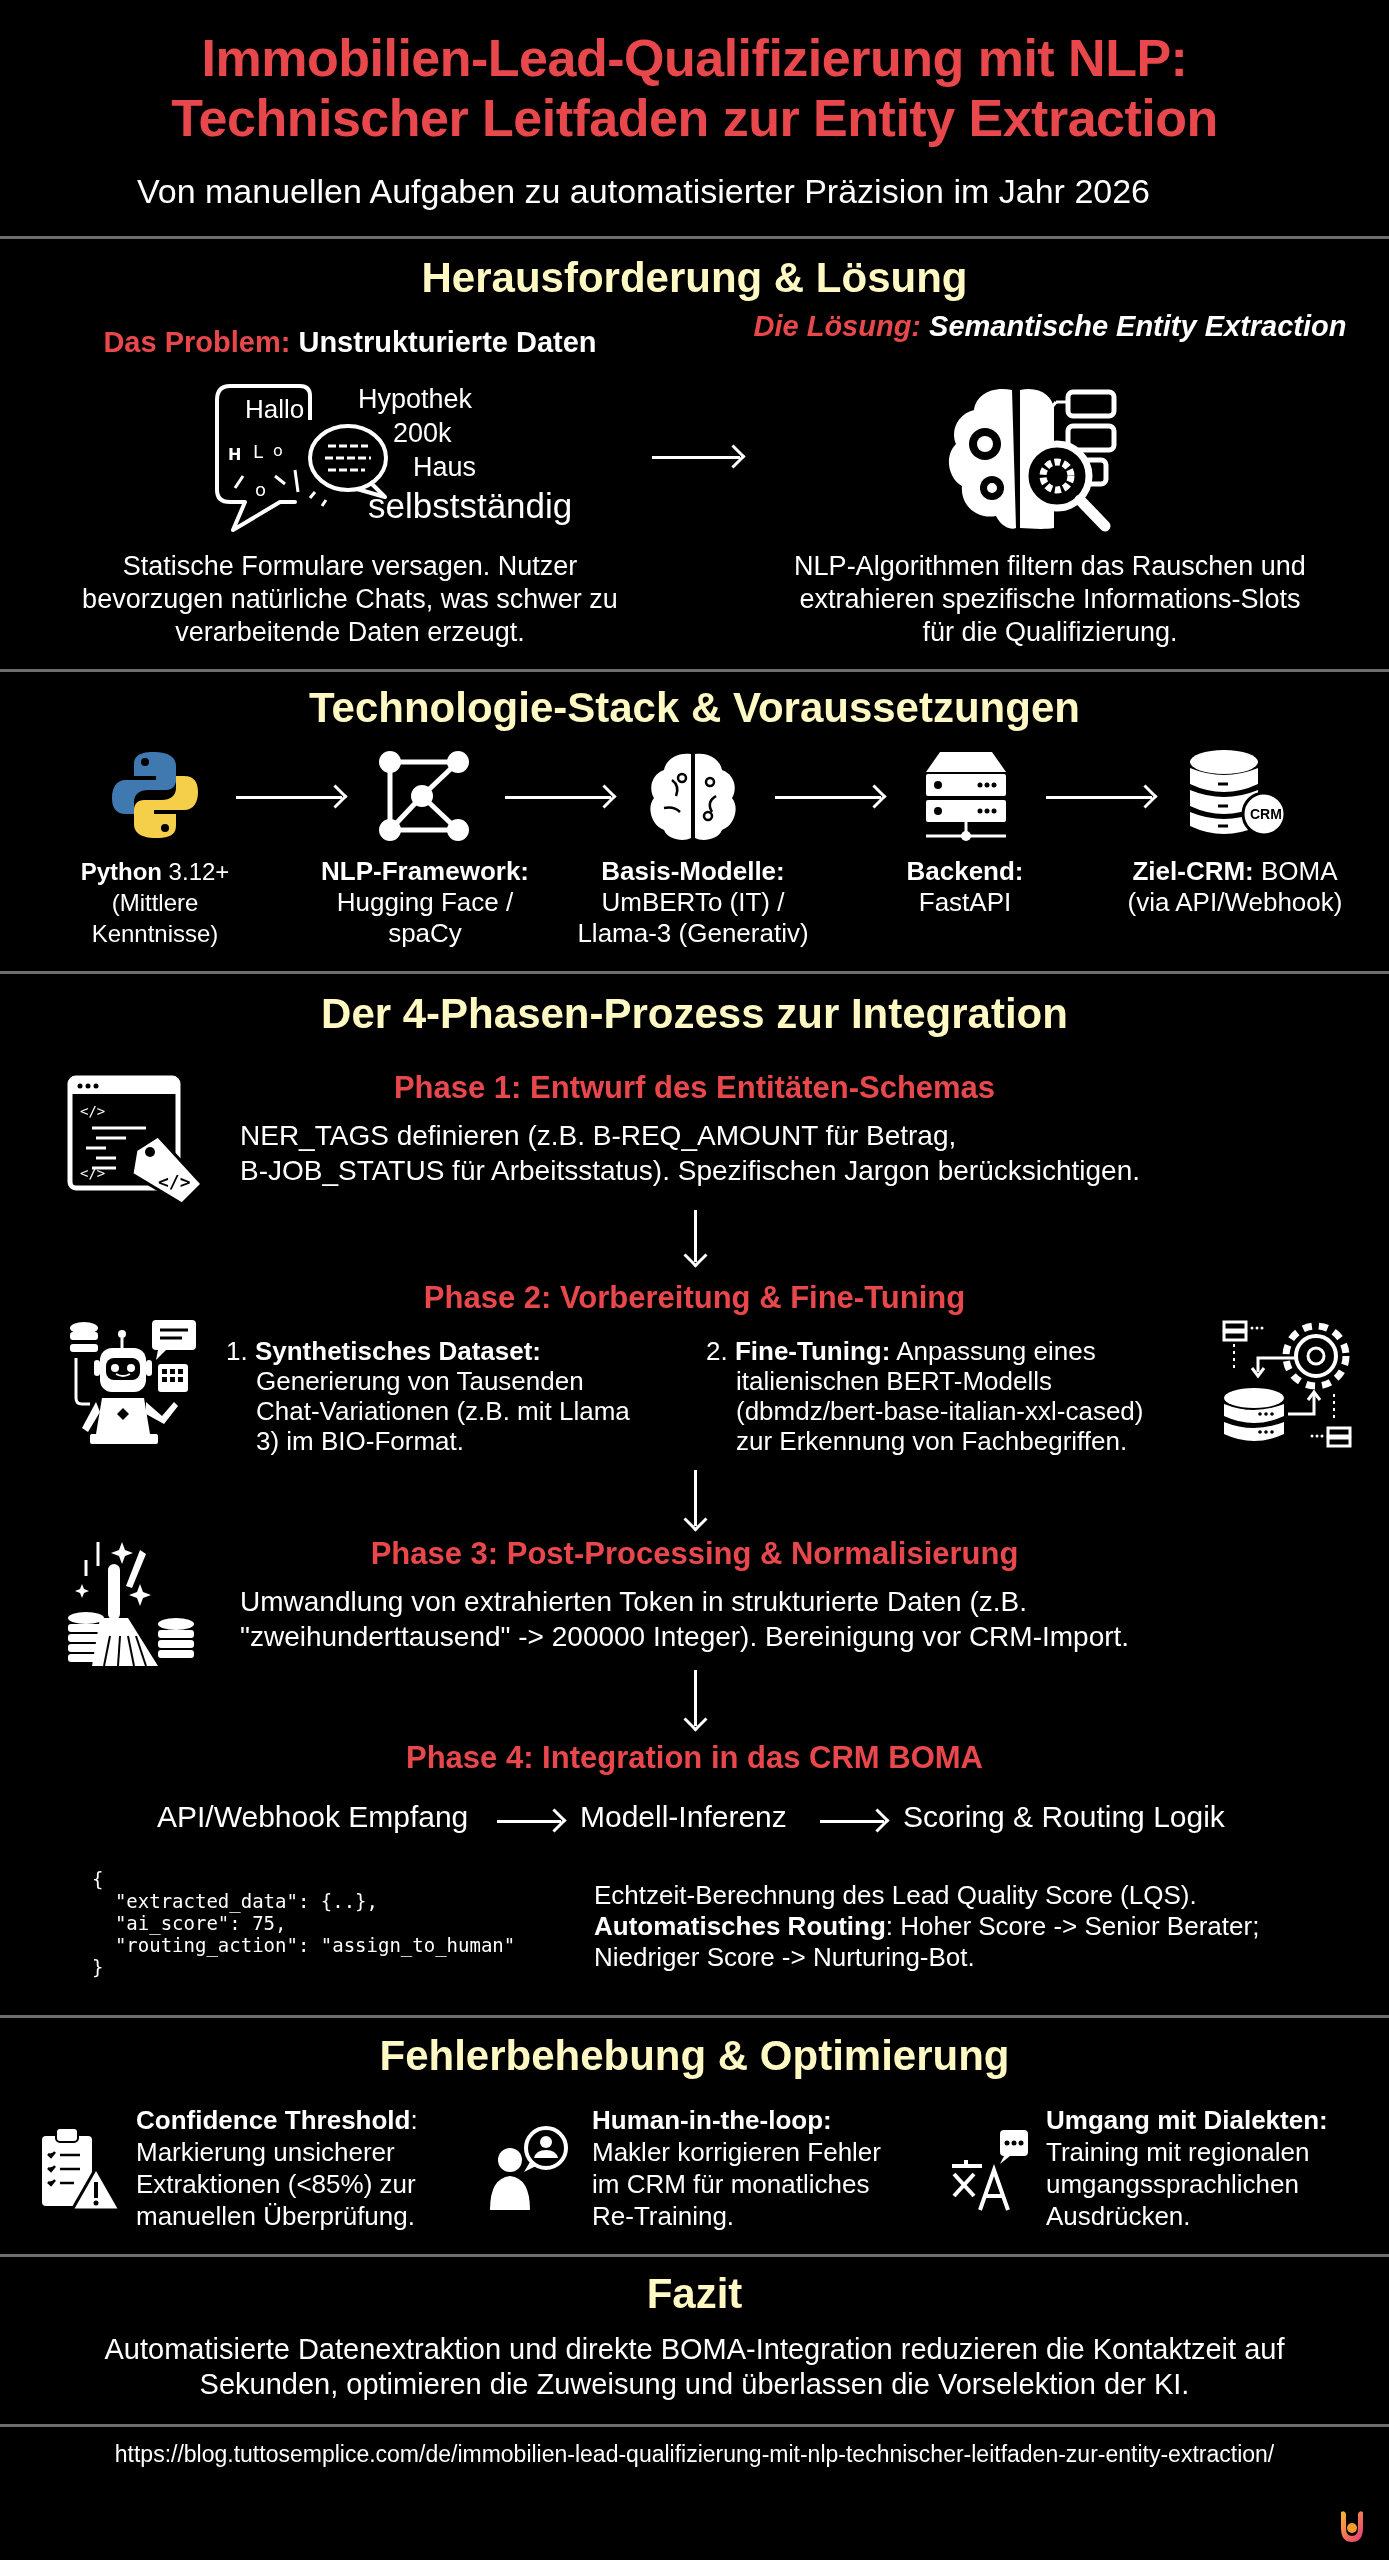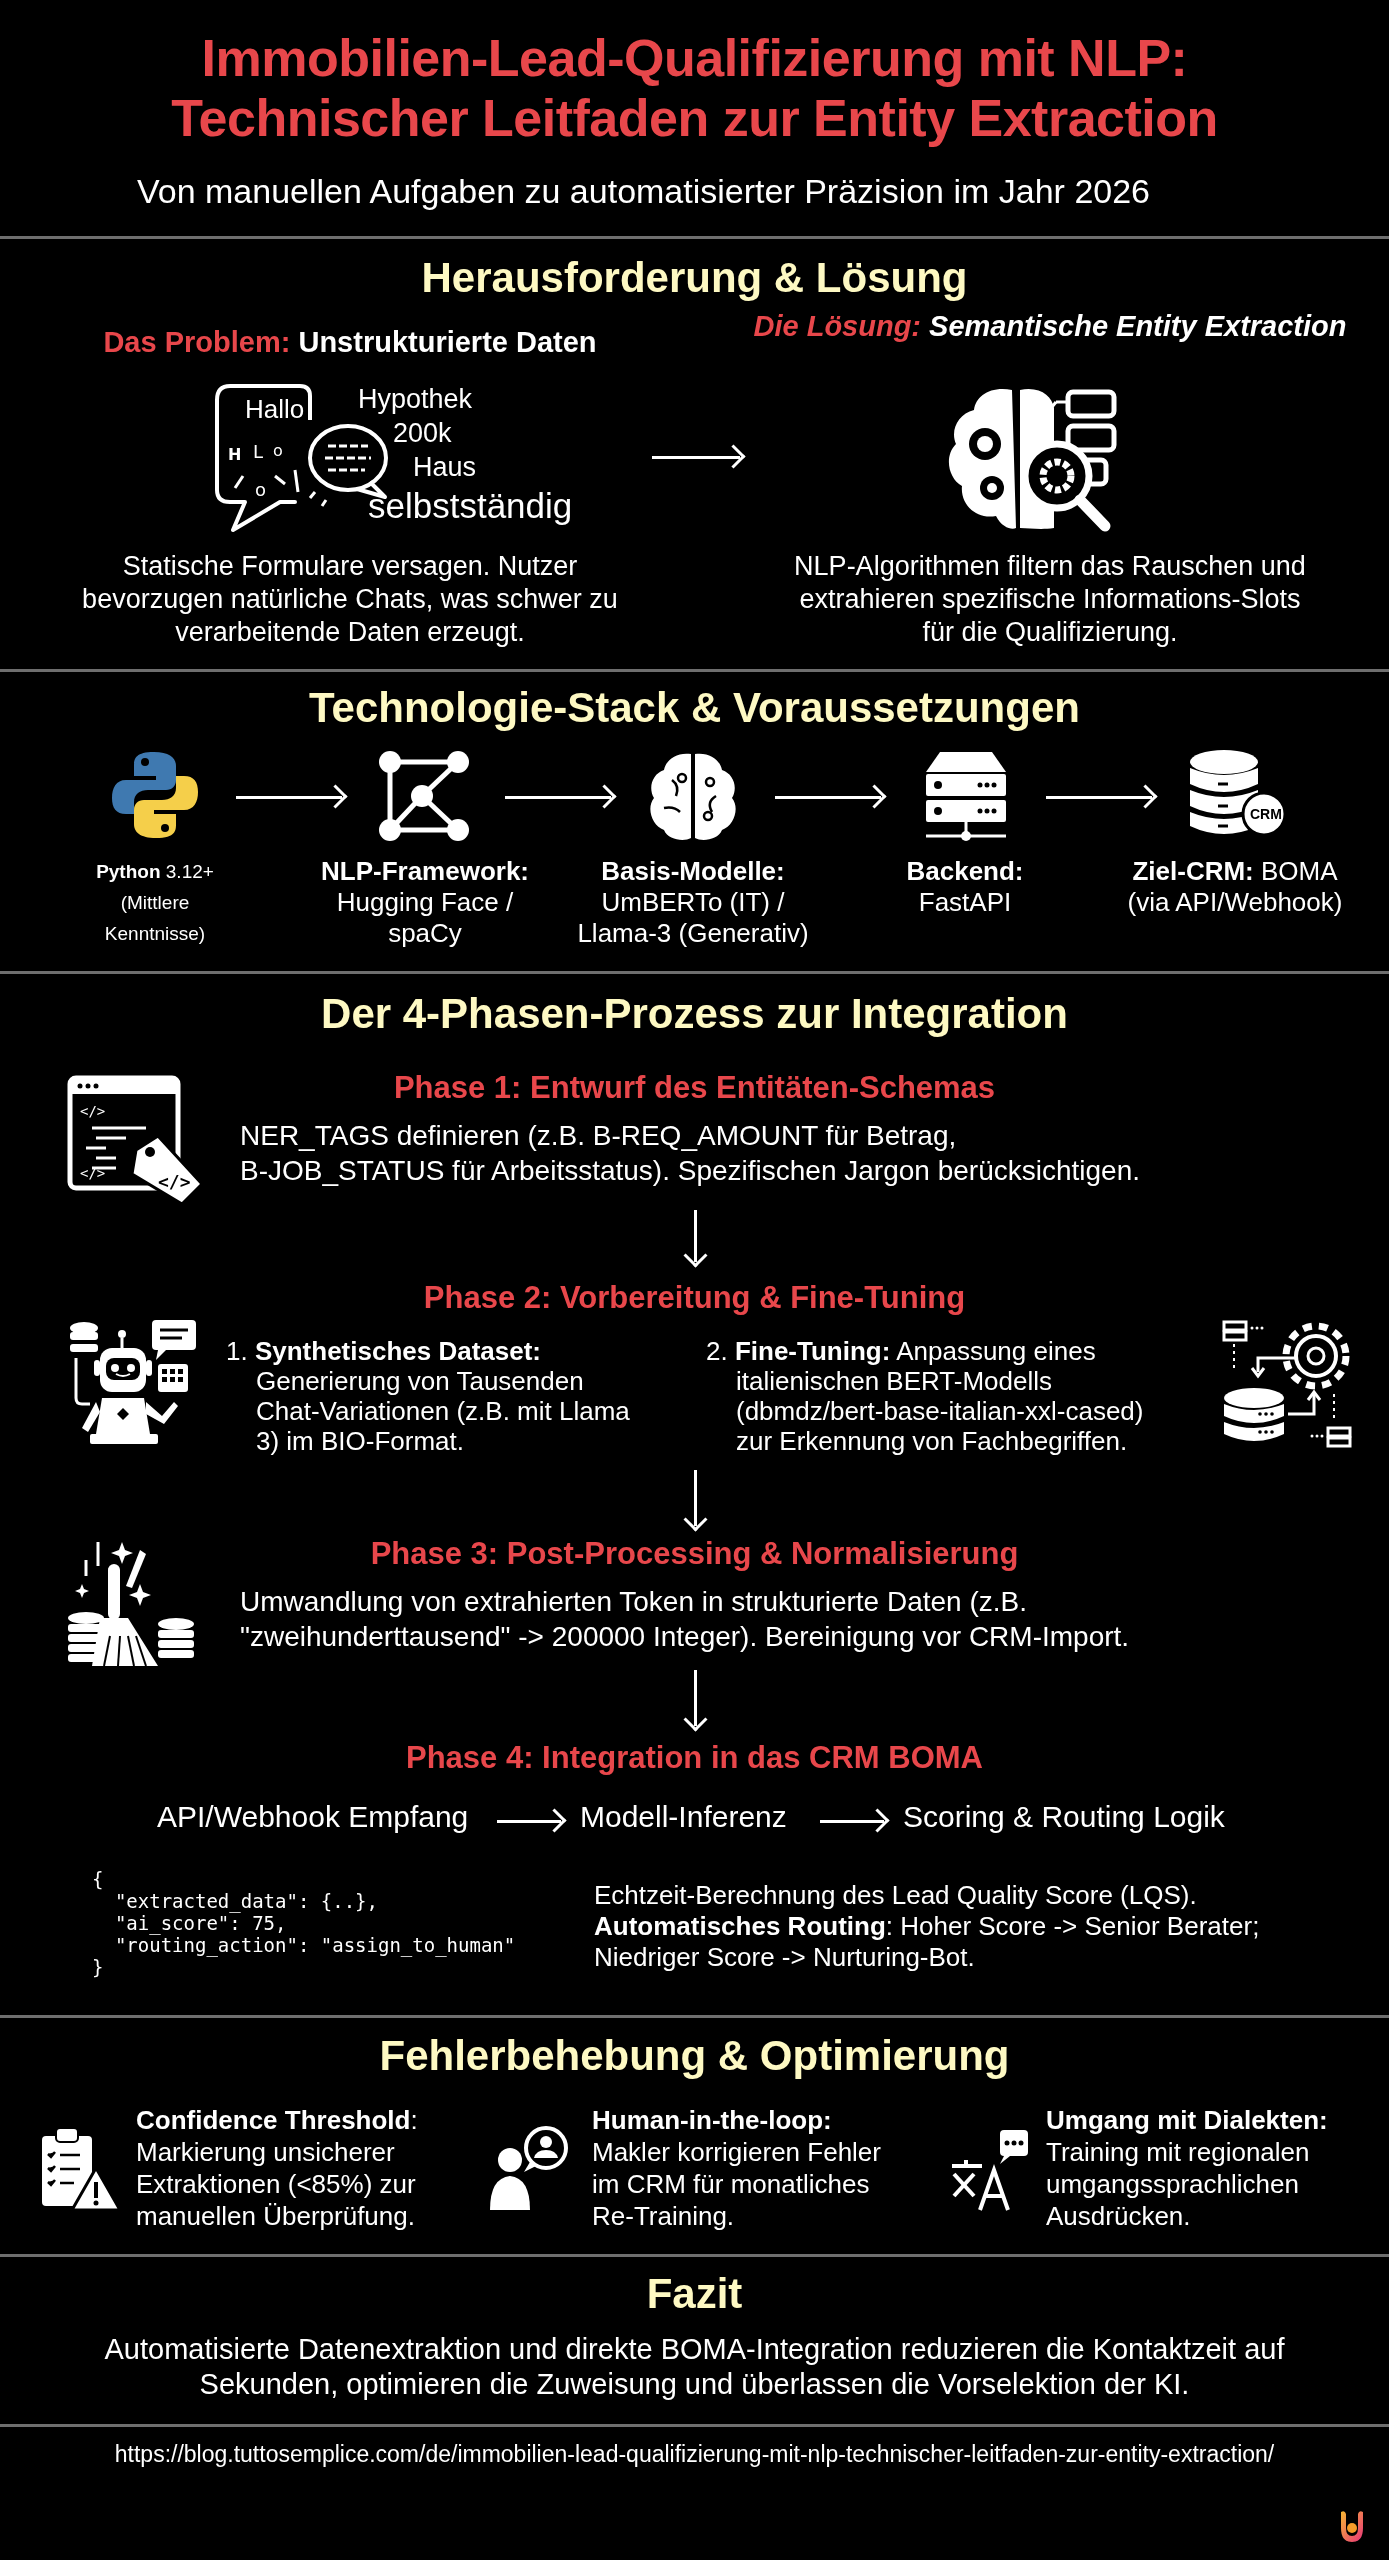--- a/index.html
+++ b/index.html
@@ -190,21 +190,21 @@
     <g stroke="#000" stroke-width="3">
         <line x1="30" y1="36" x2="40" y2="36"></line>
         <line x1="30" y1="58" x2="40" y2="58"></line>
         <line x1="30" y1="78" x2="40" y2="78"></line>
       </g>
     <circle cx="76" cy="66" r="21" fill="#fff" stroke="#000" stroke-width="3"></circle>
   </svg>
   <span class="abs" style="left:62px;top:58px;font-size:14px;font-weight:700;color:#000;text-align:center;">CRM</span>
 </div>
 
-<div class="abs center" style="left:40px;top:856px;width:230px;font-size:19px;line-height:31px;">
+<div class="abs center" style="left:40px;top:856px;width:230px;font-size:24px;line-height:31px;">
   <div><span class="bold">Python</span><span> 3.12+</span></div>
   <div>(Mittlere</div>
   <div>Kenntnisse)</div>
 </div>
 <div class="abs center" style="left:300px;top:856px;width:250px;font-size:26px;line-height:31px;">
   <div class="bold">NLP-Framework:</div>
   <div>Hugging Face /</div>
   <div>spaCy</div>
 </div>
 <div class="abs center" style="left:556px;top:856px;width:274px;font-size:26px;line-height:31px;">

